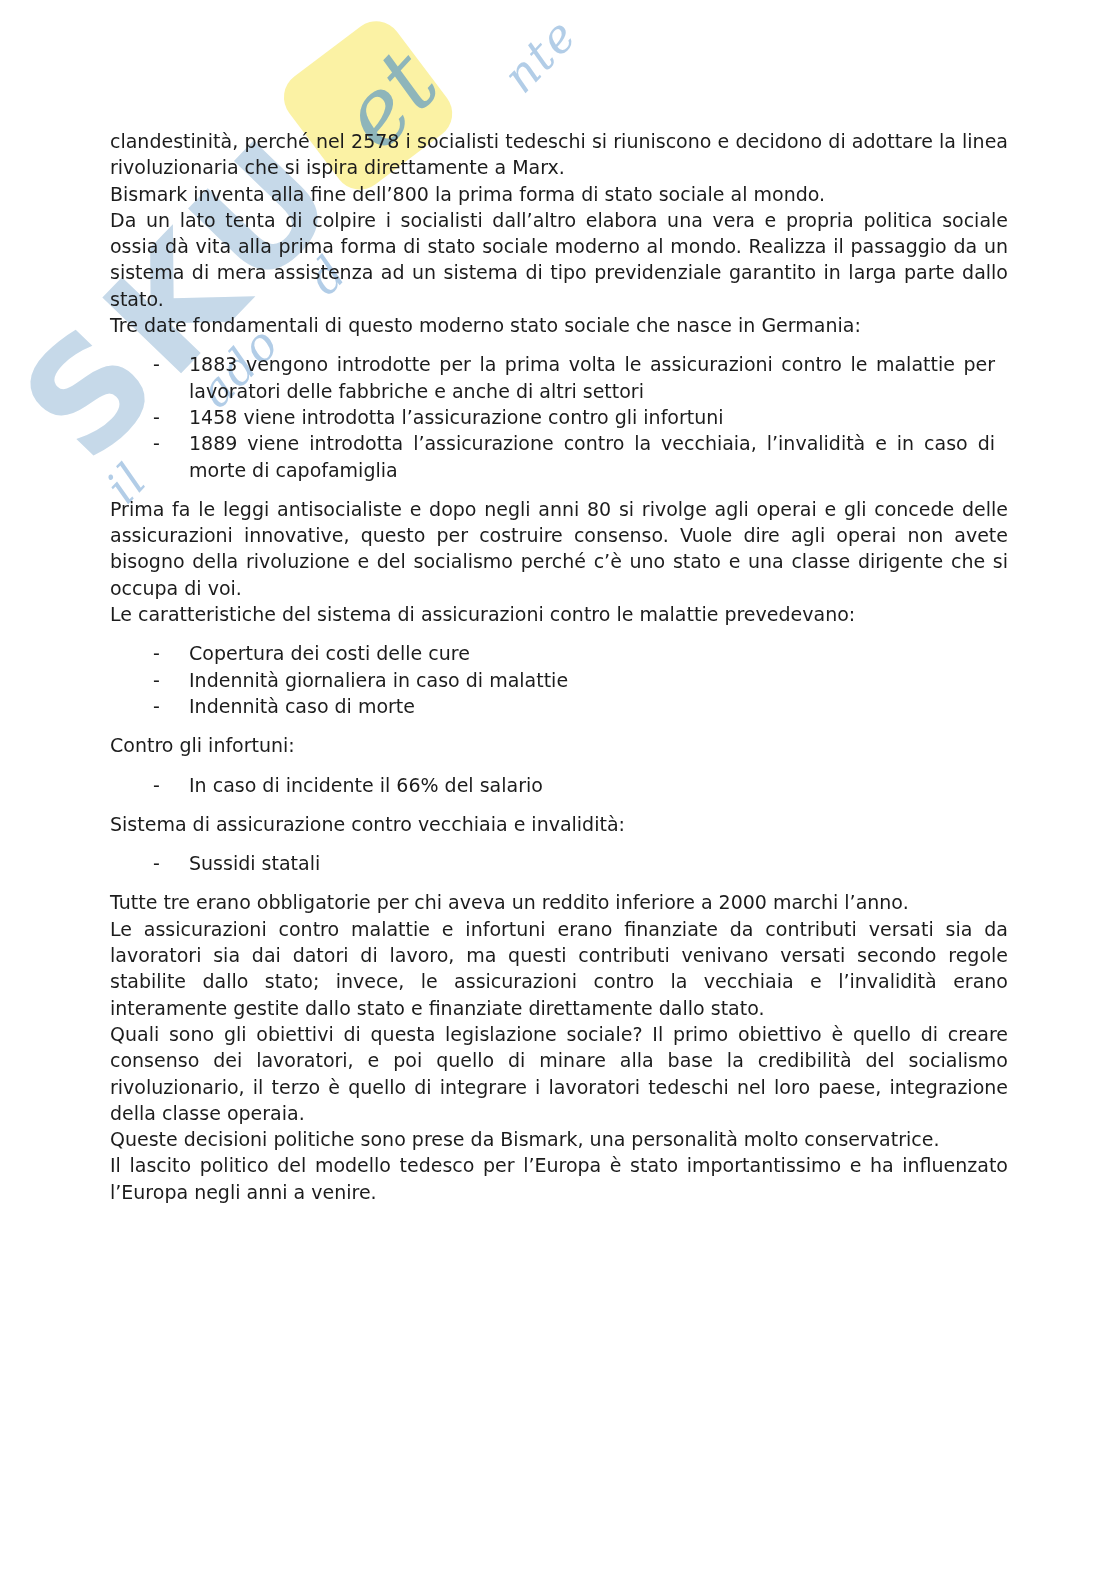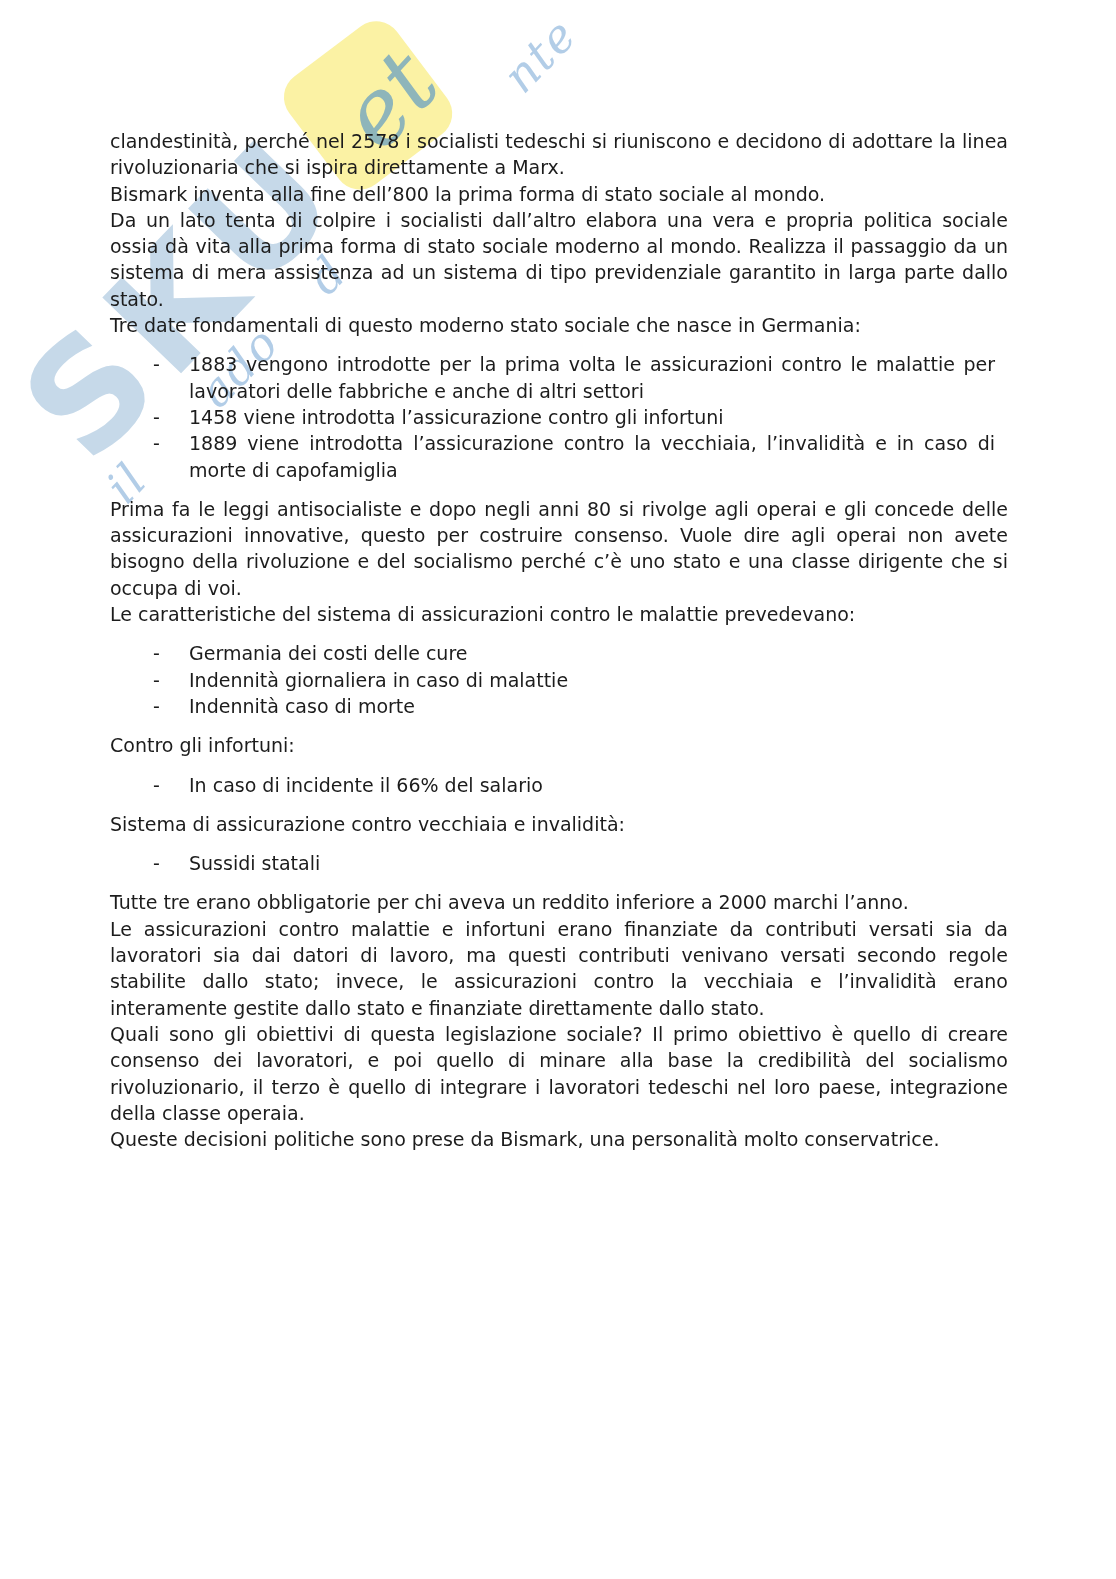--- a/index.html
+++ b/index.html
@@ -86,31 +86,32 @@
       <p>Da un lato tenta di colpire i socialisti dall’altro elabora una vera e propria politica sociale ossia dà vita alla prima forma di stato sociale moderno al mondo. Realizza il passaggio da un sistema di mera assistenza ad un sistema di tipo previdenziale garantito in larga parte dallo stato.</p>
       <p class="gap">Tre date fondamentali di questo moderno stato sociale che nasce in Germania:</p>
       <ul class="gap">
         <li>1883 vengono introdotte per la prima volta le assicurazioni contro le malattie per lavoratori delle fabbriche e anche di altri settori</li>
         <li>1458 viene introdotta l’assicurazione contro gli infortuni</li>
         <li>1889 viene introdotta l’assicurazione contro la vecchiaia, l’invalidità e in caso di morte di capofamiglia</li>
       </ul>
       <p class="gap">Prima fa le leggi antisocialiste e dopo negli anni 80 si rivolge agli operai e gli concede delle assicurazioni innovative, questo per costruire consenso. Vuole dire agli operai non avete bisogno della rivoluzione e del socialismo perché c’è uno stato e una classe dirigente che si occupa di voi.</p>
       <p class="gap">Le caratteristiche del sistema di assicurazioni contro le malattie prevedevano:</p>
       <ul>
-        <li>Germania dei costi delle cure</li>
+        <li>Copertura dei costi delle cure</li>
         <li>Indennità giornaliera in caso di malattie</li>
         <li>Indennità caso di morte</li>
       </ul>
       <p class="gap">Contro gli infortuni:</p>
       <ul>
         <li>In caso di incidente il 66% del salario</li>
       </ul>
       <p class="gap">Sistema di assicurazione contro vecchiaia e invalidità:</p>
       <ul>
         <li>Sussidi statali</li>
       </ul>
       <p class="gap">Tutte tre erano obbligatorie per chi aveva un reddito inferiore a 2000 marchi l’anno.</p>
       <p class="gap">Le assicurazioni contro malattie e infortuni erano finanziate da contributi versati sia da lavoratori sia dai datori di lavoro, ma questi contributi venivano versati secondo regole stabilite dallo stato; invece, le assicurazioni contro la vecchiaia e l’invalidità erano interamente gestite dallo stato e finanziate direttamente dallo stato.</p>
       <p class="gap">Quali sono gli obiettivi di questa legislazione sociale? Il primo obiettivo è quello di creare consenso dei lavoratori, e poi quello di minare alla base la credibilità del socialismo rivoluzionario, il terzo è quello di integrare i lavoratori tedeschi nel loro paese, integrazione della classe operaia.</p>
       <p class="gap">Queste decisioni politiche sono prese da Bismark, una personalità molto conservatrice.</p>
+      <p>Il lascito politico del modello tedesco per l’Europa è stato importantissimo e ha influenzato l’Europa negli anni a venire.</p>
     </div>
 
 </div>
 
 </body></html>

